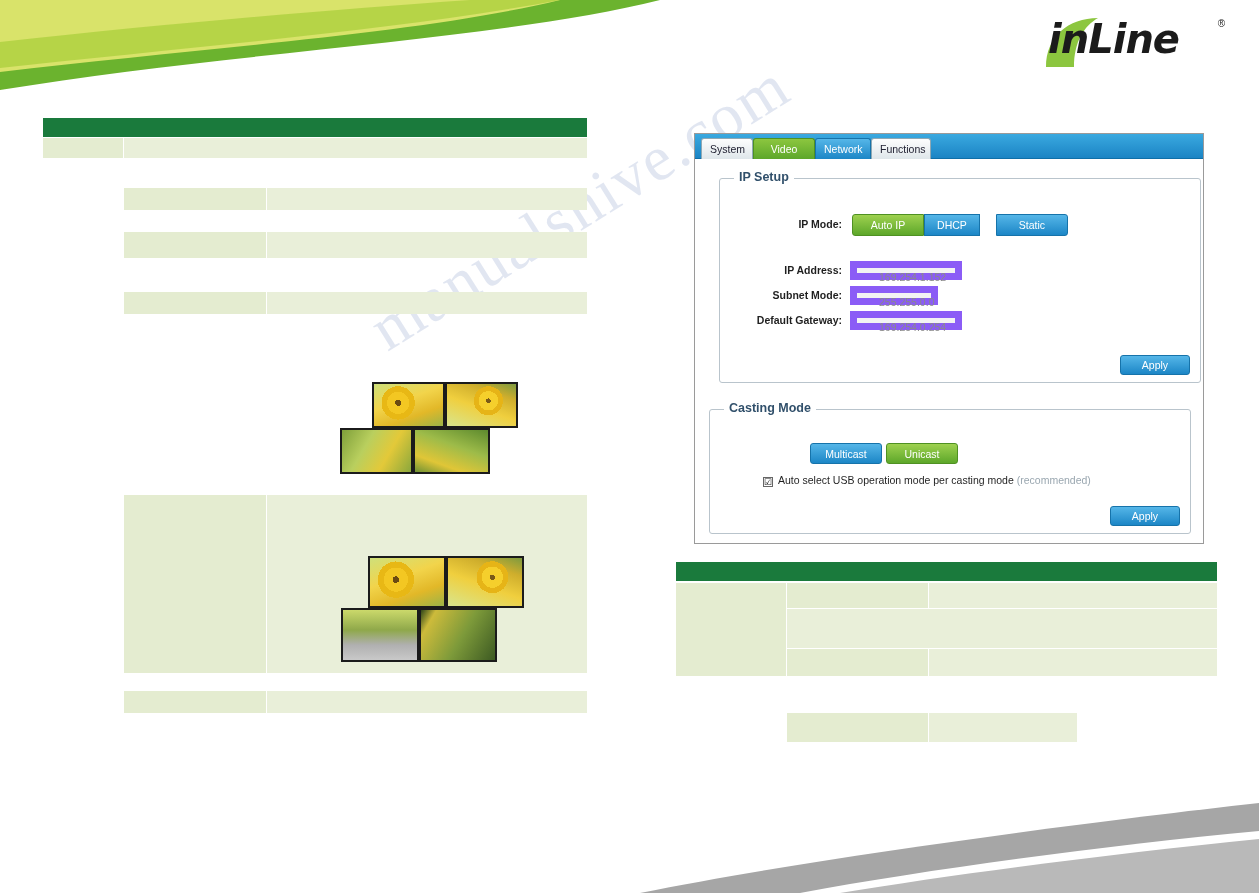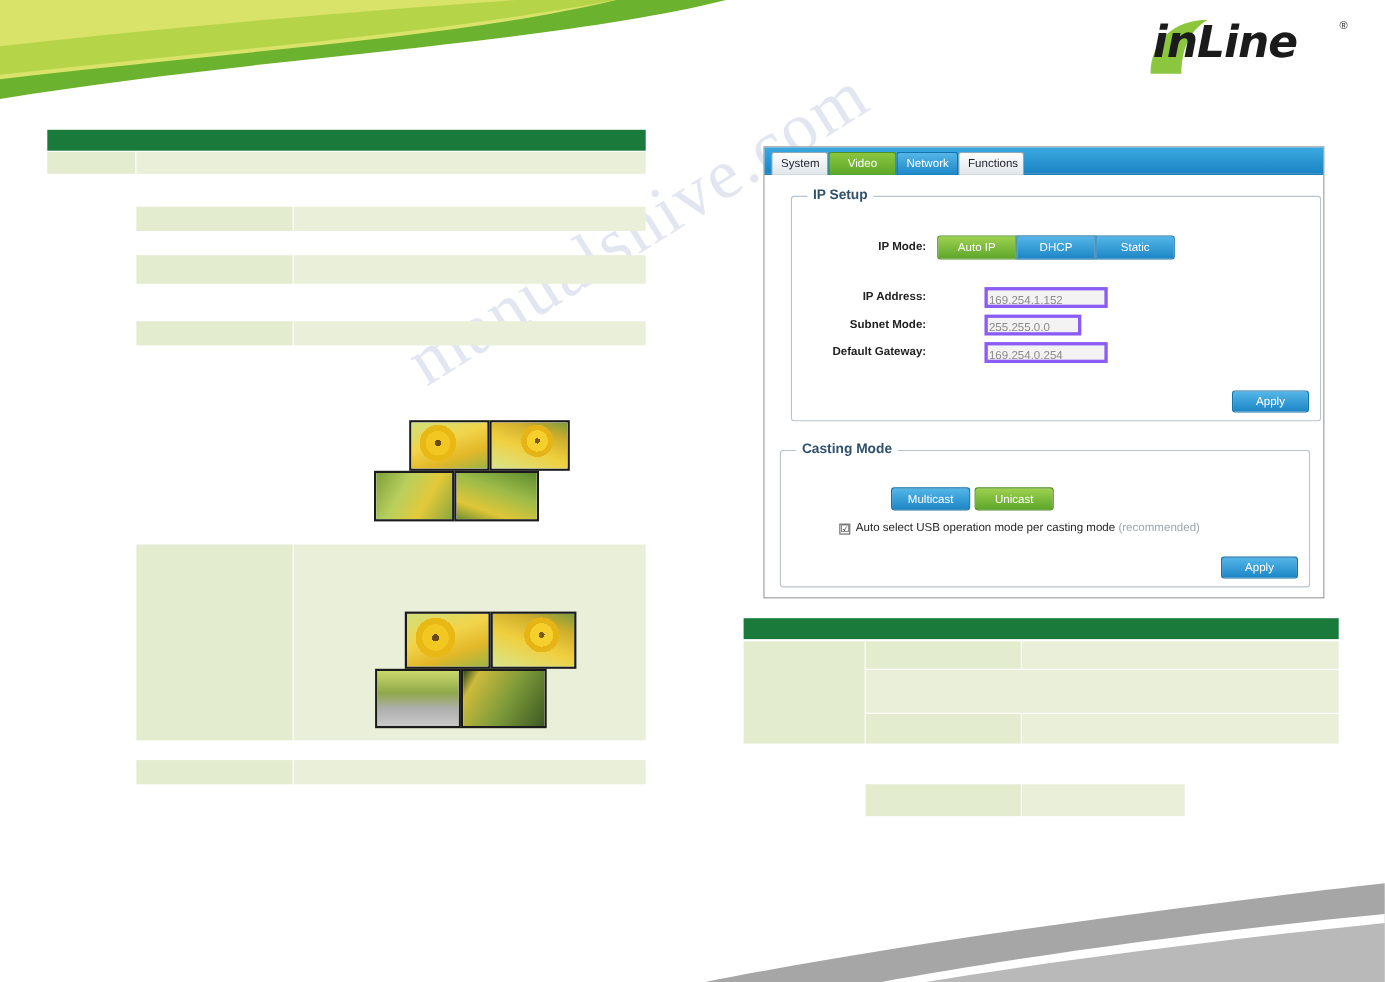--- a/index.html
+++ b/index.html
@@ -72,23 +72,23 @@
   .group-title {
     position:absolute; left:14px; top:-9px; background:#ffffff; padding:0 5px;
     font-size:12.5px; font-weight:bold; color:#31506b;
     font-family:"Liberation Sans", sans-serif;
   }
 
   .fieldlabel {
     position:absolute; font-size:10.5px; font-weight:bold; color:#1f1f1f; text-align:right;
   }
   .textinput {
-    position:absolute; height:19px; border:3px solid #8b5cf6;
+    position:absolute; height:19px; border:7px solid #8b5cf6;
     background:#f3f3f3; color:#8a8a8a; font-size:10.5px;
-    padding:0 1px; line-height:18px;margin-left:45px;
+    padding:0 22px; line-height:18px;
   }
 
   .btn3 {
     position:absolute; height:22px; line-height:21px; text-align:center;
     font-size:10.5px; color:#ffffff; border:1px solid #1673aa;
     background: linear-gradient(#55b6e8, #1c86c6);
   }
   .btn3.green {
     background: linear-gradient(#9ed14f, #5da72a);
     border-color:#4f9122;
@@ -220,21 +220,21 @@
   <div class="tab active" style="left:58px;width:62px;">Video Wall</div>
   <div class="tab activeblue" style="left:120px;width:56px;">Network</div>
   <div class="tab" style="left:176px;width:60px;">Functions</div>
 
   <div class="group" style="left:24px;top:44px;width:482px;height:205px;">
     <div class="group-title">IP Setup</div>
 
     <div class="fieldlabel" style="left:0px;top:39px;width:122px;">IP Mode:</div>
 
     <div class="btn3 green" style="left:132px;top:35px;width:72px;border-radius:3px 0 0 3px;">Auto IP</div>
-    <div class="btn3" style="left:204px;top:35px;width:72px;">DHCP</div>
+    <div class="btn3" style="left:204px;top:35px;width:56px;">DHCP</div>
     <div class="btn3" style="left:276px;top:35px;width:72px;border-radius:0 3px 3px 0;">Static</div>
 
     <div class="fieldlabel" style="left:0px;top:85px;width:122px;">IP Address:</div>
     <div class="textinput" style="left:130px;top:82px;width:112px;">169.254.1.152</div>
 
     <div class="fieldlabel" style="left:0px;top:110px;width:122px;">Subnet Mode:</div>
     <div class="textinput" style="left:130px;top:107px;width:88px;">255.255.0.0</div>
 
     <div class="fieldlabel" style="left:0px;top:135px;width:122px;">Default Gateway:</div>
     <div class="textinput" style="left:130px;top:132px;width:112px;">169.254.0.254</div>

